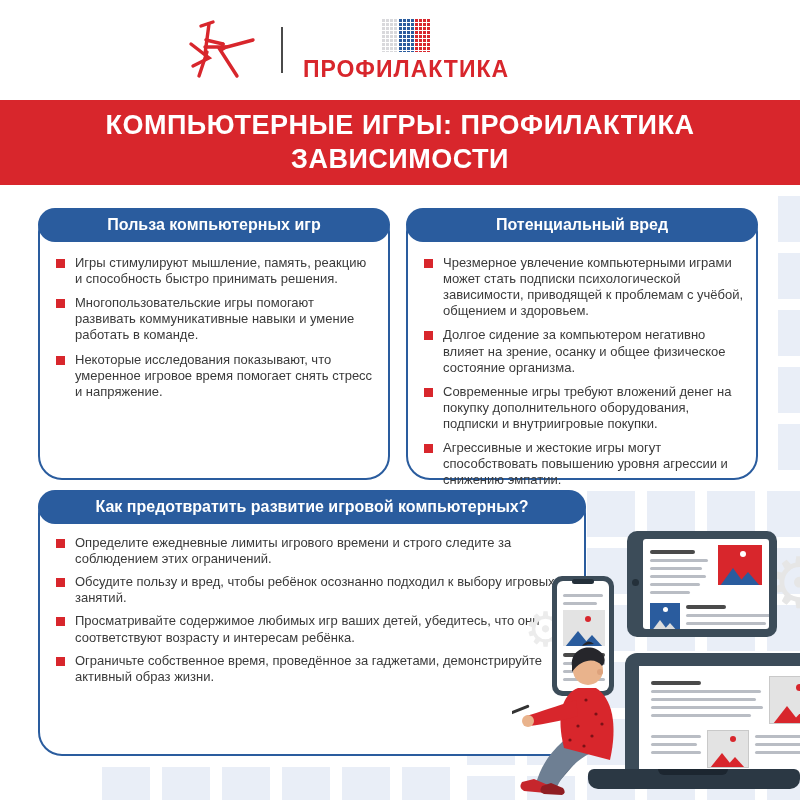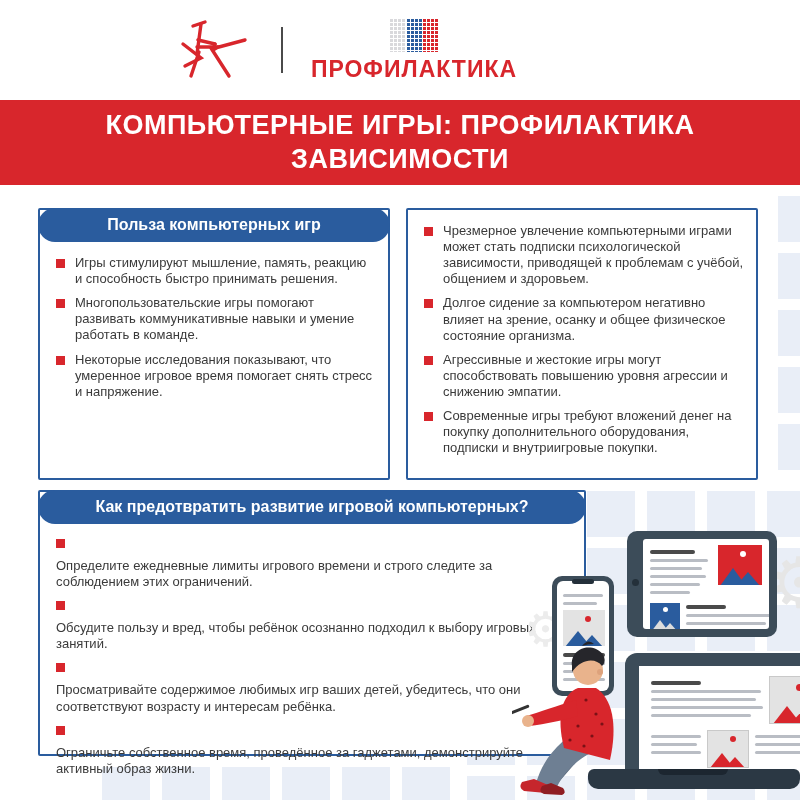--- a/index.html
+++ b/index.html
@@ -19,55 +19,55 @@
       linear-gradient(90deg,#ffffff 12px, transparent 12px);
     background-size:60px 57px;
     z-index:0;
   }
   #pattern-right { left:766px; top:185px; width:34px; height:615px; }
   #pattern-illustration { left:455px; top:480px; width:345px; height:320px; }
   #pattern-bottom { left:90px; top:756px; width:366px; height:44px; }
 
   
   #top-header { left:0; top:0; width:688px; height:100px; background:#fff; z-index:2;
-    display:flex; align-items:center; justify-content:center; gap:28px; }
+    display:flex; align-items:center; justify-content:center; gap:20px; }
   #brand-mark { width:82px; height:72px; }
   #logo-divider { width:2px; height:46px; background:#4a4a4a; }
   #logo-block { text-align:center; }
   .pixel-grid { display:flex; width:50px; height:34px; margin:0 auto 4px auto; }
   .pixel-col { flex:1; height:100%;
     background-image:linear-gradient(#fff 1px, transparent 1px), linear-gradient(90deg,#fff 1px, transparent 1px);
     background-size:4px 4px; }
   .px-gray { background-color:#d9d9dc; }
   .px-blue { background-color:#2a5c9e; }
   .px-red  { background-color:#d8262c; }
   #logo-title { color:#d8262c; font-weight:bold; font-size:23px; letter-spacing:1px; }
   #logo-subtitle { color:#3c6ab0; font-size:13px; margin-top:2px; letter-spacing:0.5px; }
 
   
   #banner { left:0; top:100px; width:800px; height:85px; background:#d8262c; z-index:2;
     display:flex; align-items:center; justify-content:center; }
   #banner-title { color:#ffffff; font-weight:bold; font-size:27px; line-height:1.25;
     text-align:center; max-width:660px; letter-spacing:0.5px; }
 
   
-  .card { position:absolute; background:#ffffff; border:2px solid #2a5c9e; border-radius:2px; z-index:2; }
+  .card { position:absolute; background:#ffffff; border:2px solid #2a5c9e; border-radius:24px; z-index:2; }
   .card-header { margin:-2px -2px 0 -2px; background:#2a5c9e; border-radius:18px;
     color:#fff; font-weight:bold; text-align:center; padding:8px 10px; font-size:16px; }
   .card-body { padding:13px 12px 10px 16px; }
   .card-body ul { list-style:none; }
   .card-body li { display:flex; gap:10px; margin-bottom:8px; }
   .bullet { width:9px; height:9px; background:#d8262c; margin-top:4px; flex:none; }
   .li-text { font-size:13px; line-height:1.24; color:#3a3a3a; }
 
   #card-benefits { left:38px; top:208px; width:352px; height:272px; }
   #card-harm     { left:406px; top:208px; width:352px; height:272px; }
   #card-prevention { left:38px; top:490px; width:548px; height:266px; }
   #card-prevention .card-body { padding:11px 12px 8px 16px; }
-  #card-prevention li { margin-bottom:7px;flex-direction:column; }
+  #card-prevention li { margin-bottom:7px; }
   .gear { color:#e6e6e6; position:absolute; z-index:1; line-height:1; }
   #gear-small { left:524px; top:606px; font-size:48px; z-index:3; color:#ececec; }
   #gear-large { left:768px; top:548px; font-size:70px; }
 
   .device { position:absolute; background:#3c4c59; z-index:3; }
   .screen { background:#ffffff; overflow:hidden; position:relative; }
   .ln { height:3px; background:#b9bdc4; border-radius:2px; margin:5px 0; }
   .ln-dark { background:#4a4a4a; height:4px; }
   .img-ph { position:relative; overflow:hidden; }
   .ph-gray { background:#e3e3e3; }
@@ -146,37 +146,38 @@
         </li>
         <li>
           <span class="bullet"></span>
           <span class="li-text">Некоторые исследования показывают, что умеренное игровое время помогает снять стресс и напряжение.</span>
         </li>
       </ul>
   </div>
 </section>
 
 <section class="card" id="card-harm">
+  <div class="card-header">Потенциальный вред</div>
   <div class="card-body">
     <ul>
         <li>
           <span class="bullet"></span>
           <span class="li-text">Чрезмерное увлечение компьютерными играми может стать подписки психологической зависимости, приводящей к проблемам с учёбой, общением и здоровьем.</span>
         </li>
         <li>
           <span class="bullet"></span>
           <span class="li-text">Долгое сидение за компьютером негативно влияет на зрение, осанку и общее физическое состояние организма.</span>
         </li>
         <li>
           <span class="bullet"></span>
+          <span class="li-text">Современные игры требуют вложений денег на покупку дополнительного оборудования, подписки и внутриигровые покупки.</span>
+        </li>
+        <li>
+          <span class="bullet"></span>
           <span class="li-text">Агрессивные и жестокие игры могут способствовать повышению уровня агрессии и снижению эмпатии.</span>
-        </li>
-        <li>
-          <span class="bullet"></span>
-          <span class="li-text">Современные игры требуют вложений денег на покупку дополнительного оборудования, подписки и внутриигровые покупки.</span>
         </li>
       </ul>
   </div>
 </section>
 
 <section class="card" id="card-prevention">
   <div class="card-header">Как предотвратить развитие игровой компьютерных?</div>
   <div class="card-body">
     <ul>
         <li>

